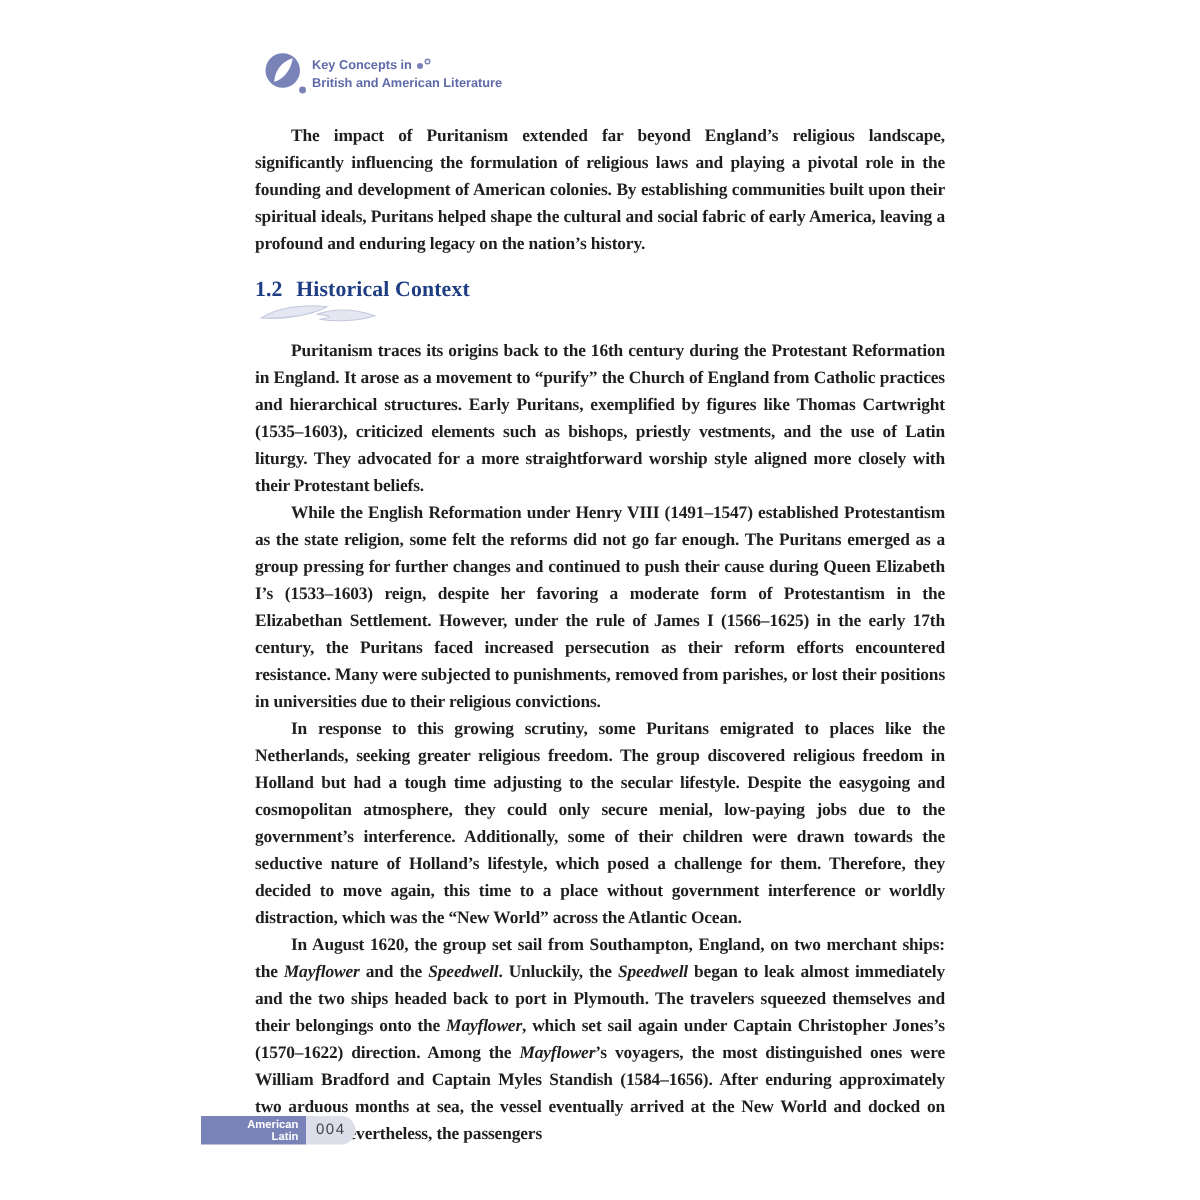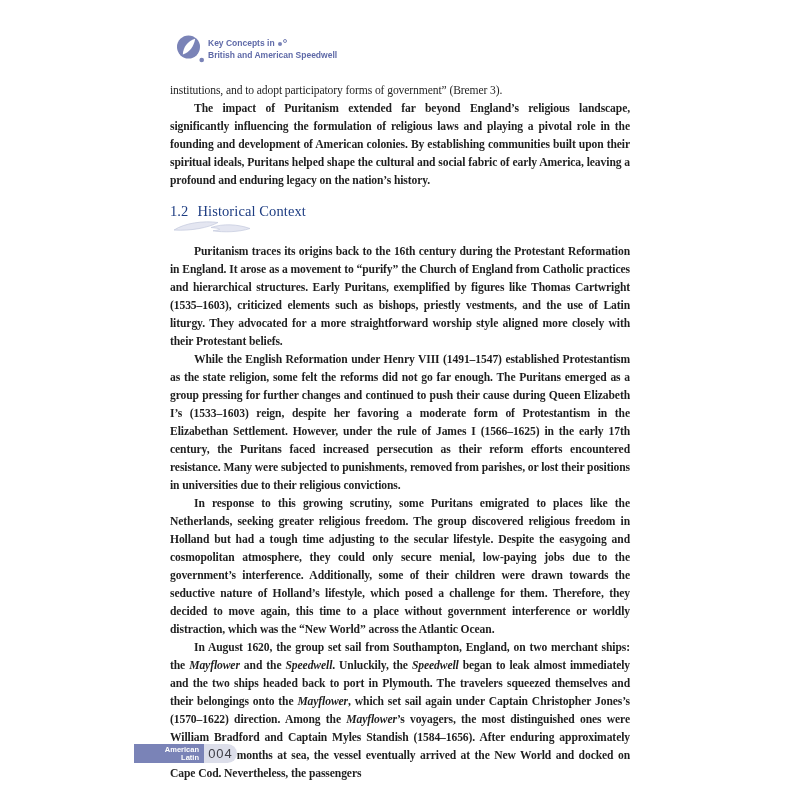--- a/index.html
+++ b/index.html
@@ -65,21 +65,21 @@
     letter-spacing: -0.1px;
     color: var(--text, #1f1f1f);
     text-align: justify;
   }
   .body-p.indent { text-indent: 24px; font-weight: bold; }
   .it { font-style: italic; }
 
   .section-heading {
     margin: 13px 0 0 0;
     font-family: "Liberation Serif", serif;
-    font-weight: normal;
+    font-weight: bold;
     font-size: 14.5px;
     line-height: 17px;
     color: var(--heading, #1e3d82);
     letter-spacing: 0.1px;
   }
   .h-num { margin-right: 9px; }
   .swoosh { display: block; margin: 0 0 9px 3px; }
   .swoosh-shape { fill: var(--swoosh-fill, #e4e6f1); stroke: var(--swoosh-stroke, #c3c8dd); stroke-width: 0.7; }
 
   
@@ -101,21 +101,21 @@
     font-size: 7.5px;
     line-height: 8.5px;
     text-align: right;
     padding: 1.5px 5px 0 0;
   }
   .badge-page {
     width: 33px;
     background: var(--badge-light, #dcdeea);
     border-radius: 0 10px 10px 0;
     text-align: center;
-    font-size: 13px;
+    font-size: 10px;
     line-height: 19px;
     letter-spacing: 1px;
     color: #3e3e46;
   }
 </style>
 </head>
 <body>
 
 <div class="page">
 
@@ -125,27 +125,26 @@
       <path class="logo-leaf" d="M6.8,20.5 C7.2,13.5 11.2,7.2 19.2,4.8 C18.0,12.2 13.6,18.5 6.8,20.5 Z"></path>
       <path class="logo-leaf" d="M6.8,20.5 C9.5,16.0 13.5,10.5 19.2,4.8 C13.8,9.0 9.2,14.5 6.4,20.9 Z" opacity="0.35"></path>
       <circle class="logo-dot" cx="25.7" cy="26" r="2.3"></circle>
     </svg>
     <div class="series-title">
       <div class="series-line1">
         <span>Key Concepts in</span>
         <span class="dot"></span>
         <span class="ring"></span>
       </div>
-      <div class="series-line2">British and American Speedwell</div>
+      <div class="series-line2">British and American Literature</div>
     </div>
   </header>
 
   <main class="content">
     <div id="body-text">
-        <p class="body-p"><span>institutions, and to adopt participatory forms of government” (Bremer 3).</span></p>
         <p class="body-p indent"><span>The impact of Puritanism extended far beyond England’s religious landscape, significantly influencing the formulation of religious laws and playing a pivotal role in the founding and development of American colonies. By establishing communities built upon their spiritual ideals, Puritans helped shape the cultural and social fabric of early America, leaving a profound and enduring legacy on the nation’s history.</span></p>
         <h2 class="section-heading"><span class="h-num">1.2</span><span>Historical Context</span></h2>
     <svg class="swoosh" width="80" height="14" viewBox="0 0 80 14" aria-hidden="true">
       <path class="swoosh-shape" d="M1,10 C12,3 30,0.5 45,2.5 C36,7.5 18,11.2 1,10 Z"></path>
       <path class="swoosh-shape" d="M38,7.5 C50,3.5 64,4 77,8.5 C66,12.2 50,12.5 40,10.8 C47,9.8 51,8.8 38,7.5 Z"></path>
     </svg>
   <p class="body-p indent"><span>Puritanism traces its origins back to the 16th century during the Protestant Reformation in England. It arose as a movement to “purify” the Church of England from Catholic practices and hierarchical structures. Early Puritans, exemplified by figures like Thomas Cartwright (1535–1603), criticized elements such as bishops, priestly vestments, and the use of Latin liturgy. They advocated for a more straightforward worship style aligned more closely with their Protestant beliefs.</span></p>
         <p class="body-p indent"><span>While the English Reformation under Henry VIII (1491–1547) established Protestantism as the state religion, some felt the reforms did not go far enough. The Puritans emerged as a group pressing for further changes and continued to push their cause during Queen Elizabeth I’s (1533–1603) reign, despite her favoring a moderate form of Protestantism in the Elizabethan Settlement. However, under the rule of James I (1566–1625) in the early 17th century, the Puritans faced increased persecution as their reform efforts encountered resistance. Many were subjected to punishments, removed from parishes, or lost their positions in universities due to their religious convictions.</span></p>
         <p class="body-p indent"><span>In response to this growing scrutiny, some Puritans emigrated to places like the Netherlands, seeking greater religious freedom. The group discovered religious freedom in Holland but had a tough time adjusting to the secular lifestyle. Despite the easygoing and cosmopolitan atmosphere, they could only secure menial, low-paying jobs due to the government’s interference. Additionally, some of their children were drawn towards the seductive nature of Holland’s lifestyle, which posed a challenge for them. Therefore, they decided to move again, this time to a place without government interference or worldly distraction, which was the “New World” across the Atlantic Ocean.</span></p>
         <p class="body-p indent"><span>In August 1620, the group set sail from Southampton, England, on two merchant ships: the </span><span class="it">Mayflower</span><span> and the </span><span class="it">Speedwell</span><span>. Unluckily, the </span><span class="it">Speedwell</span><span> began to leak almost immediately and the two ships headed back to port in Plymouth. The travelers squeezed themselves and their belongings onto the </span><span class="it">Mayflower</span><span>, which set sail again under Captain Christopher Jones’s (1570–1622) direction. Among the </span><span class="it">Mayflower</span><span>’s voyagers, the most distinguished ones were William Bradford and Captain Myles Standish (1584–1656). After enduring approximately two arduous months at sea, the vessel eventually arrived at the New World and docked on Cape Cod. Nevertheless, the passengers</span></p>

